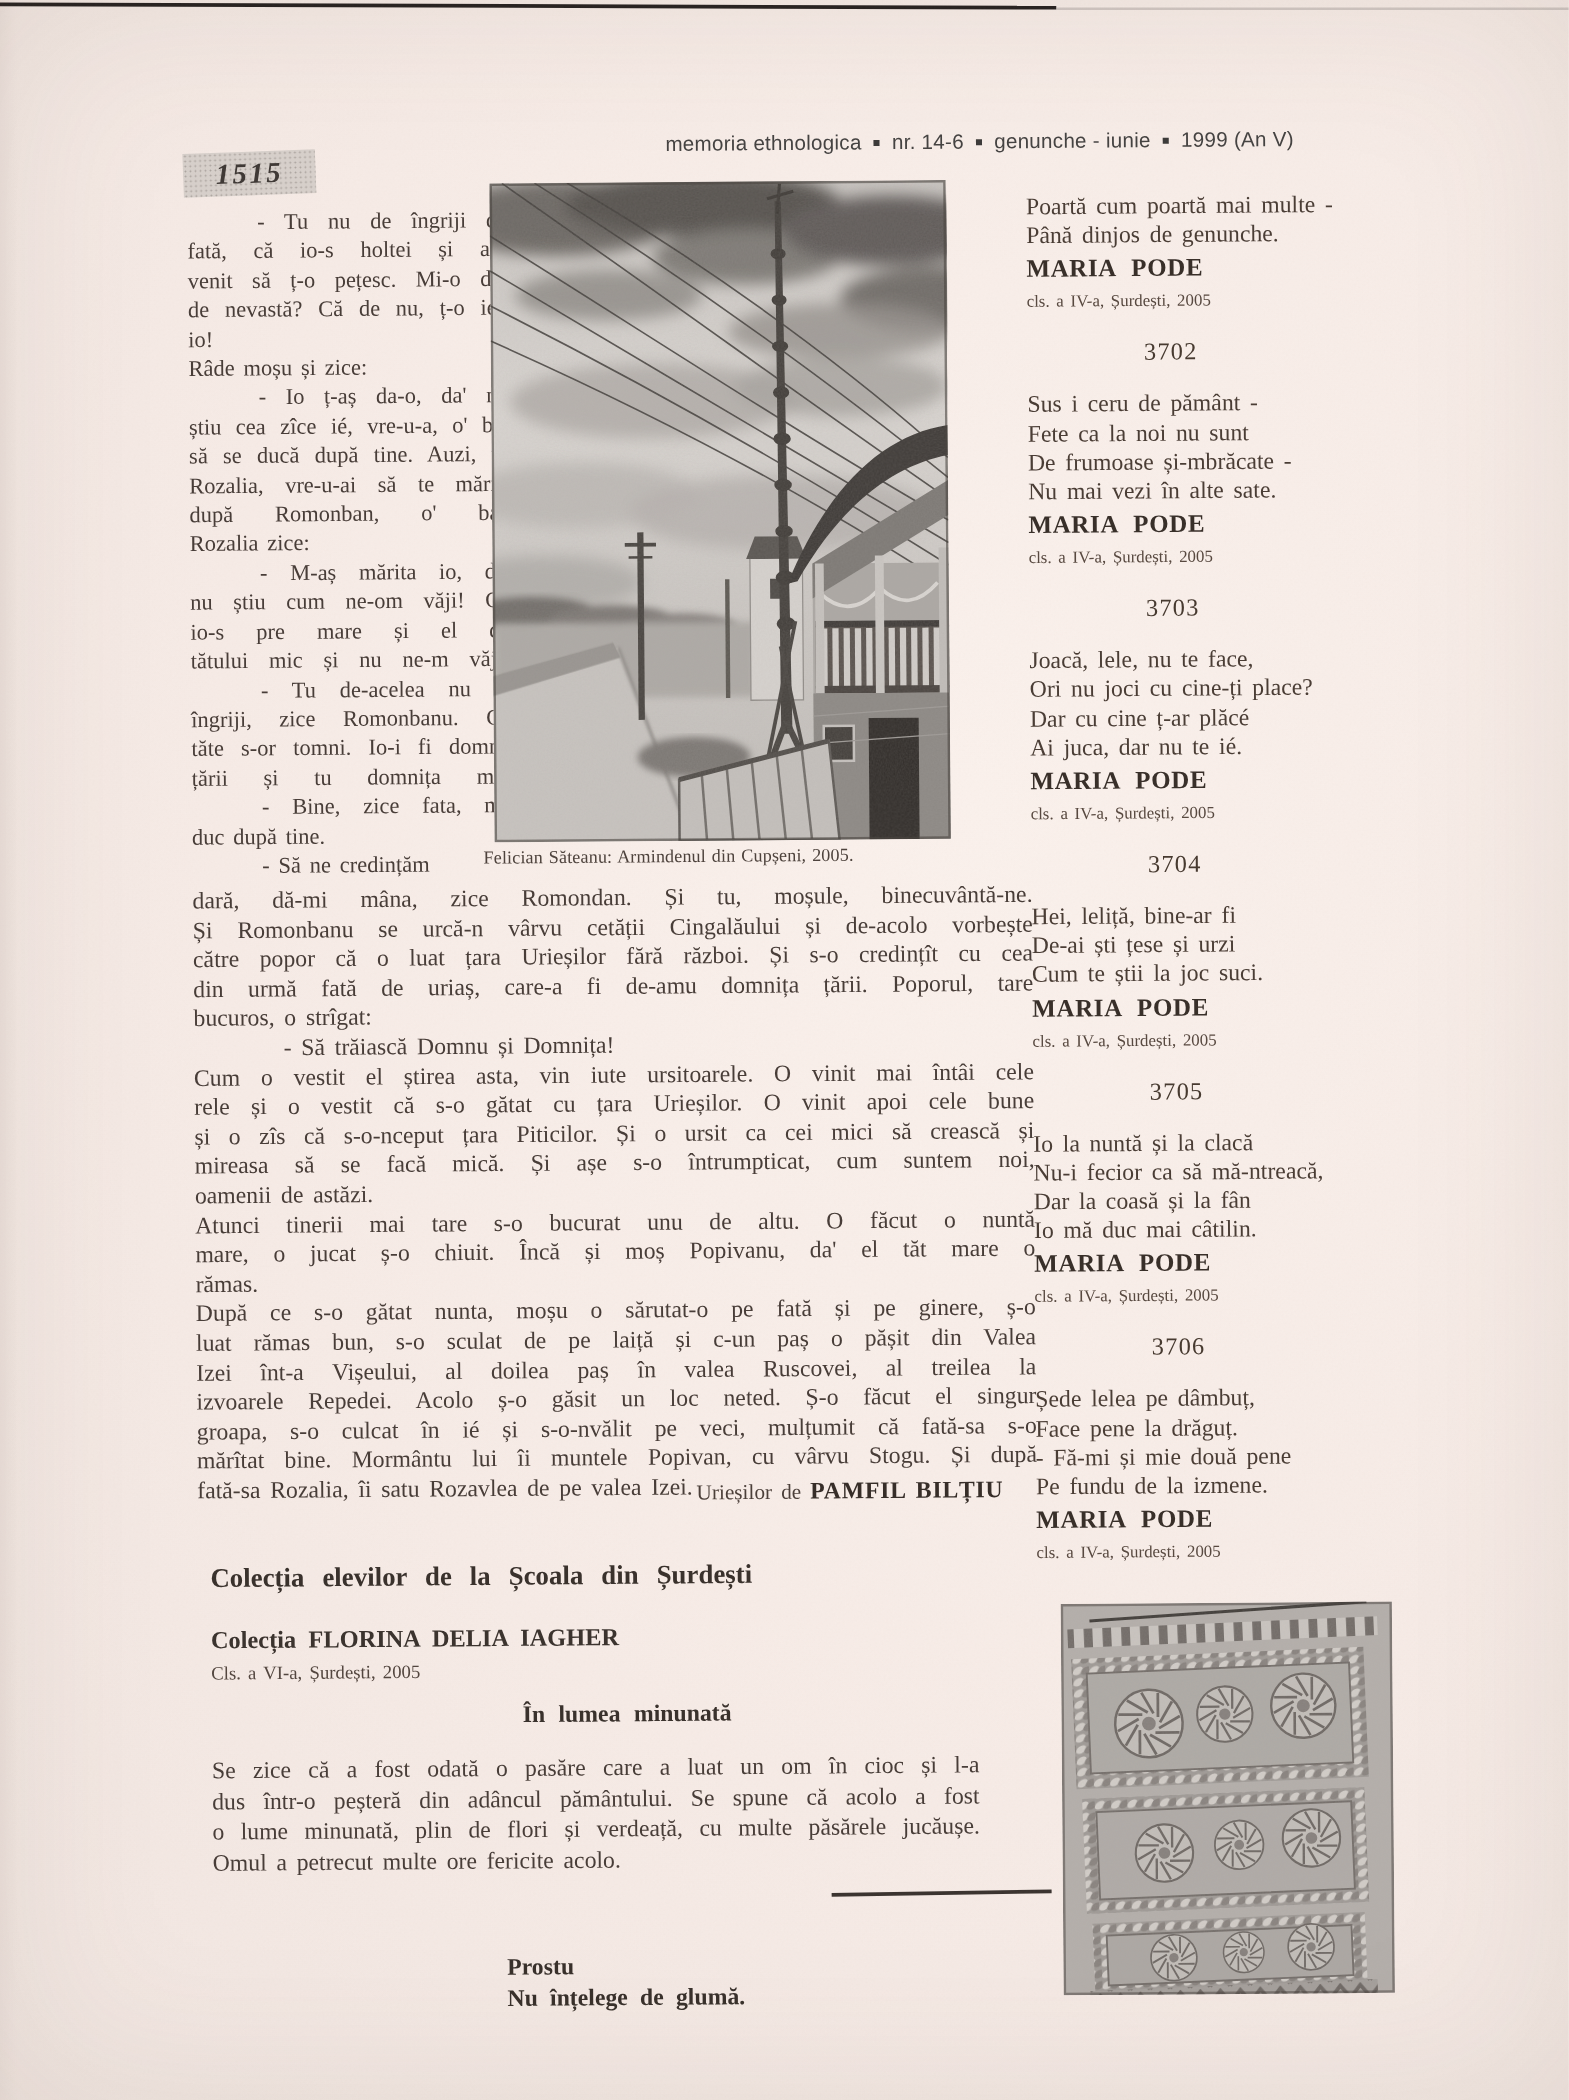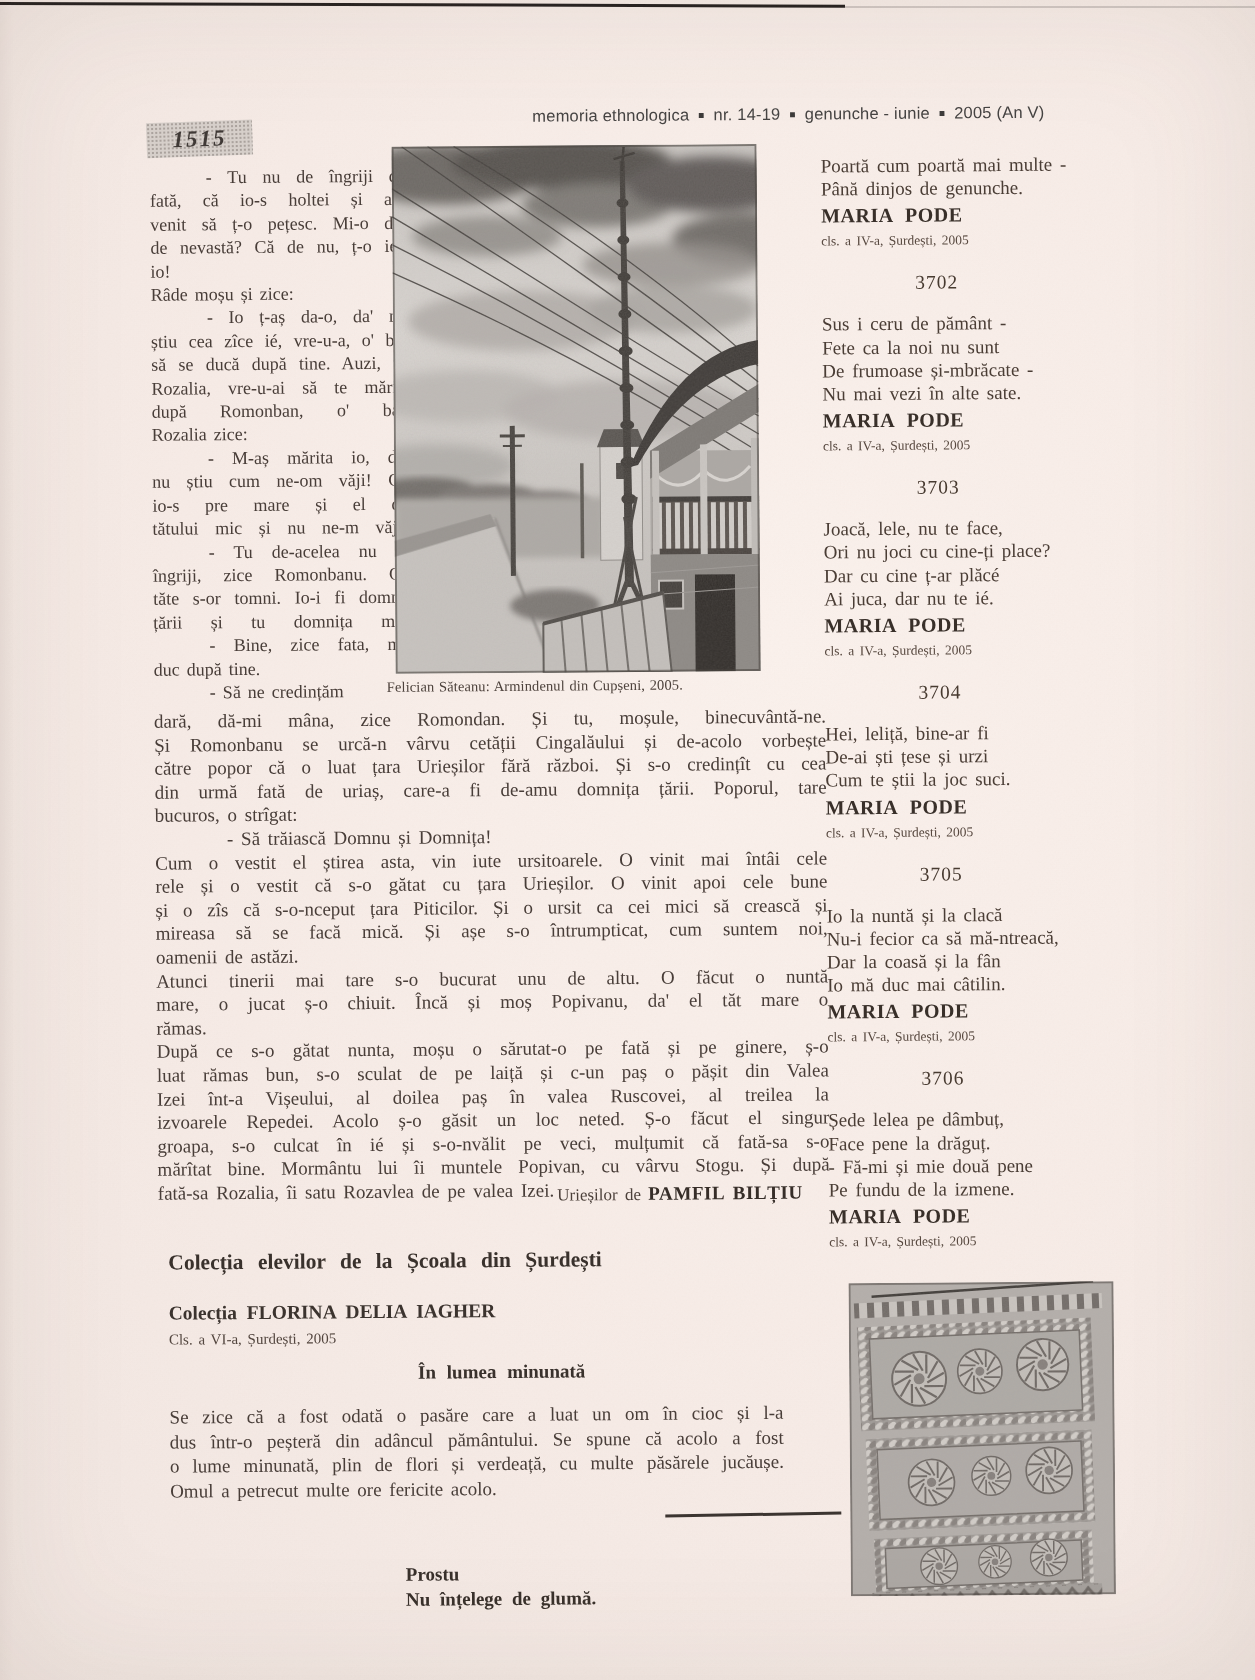--- a/index.html
+++ b/index.html
@@ -91,21 +91,21 @@
 <div class="page">
   <div class="scanline"></div>
   <div class="scanline2"></div>
 
   <div class="tilt">
 
     <div class="stamp">
       <span>1515</span>
     </div>
     <div class="jheader">
-      <span>memoria ethnologica</span><span class="sq">■</span><span>nr. 14-19</span><span class="sq">■</span><span>genunche - iunie</span><span class="sq">■</span><span>2005 (An V)</span>
+      <span>memoria ethnologica</span><span class="sq">■</span><span>nr. 14-6</span><span class="sq">■</span><span>genunche - iunie</span><span class="sq">■</span><span>1999 (An V)</span>
     </div>
 
     <div class="leftcol">
 
     <div class="line indent just">- Tu nu de îngriji de</div>
         <div class="line just">fată, că io-s holtei și am</div>
         <div class="line just">venit să ț-o pețesc. Mi-o dai</div>
         <div class="line just">de nevastă? Că de nu, ț-o ieu</div>
         <div class="line">io!</div>
         <div class="line">Râde moșu și zice:</div>

